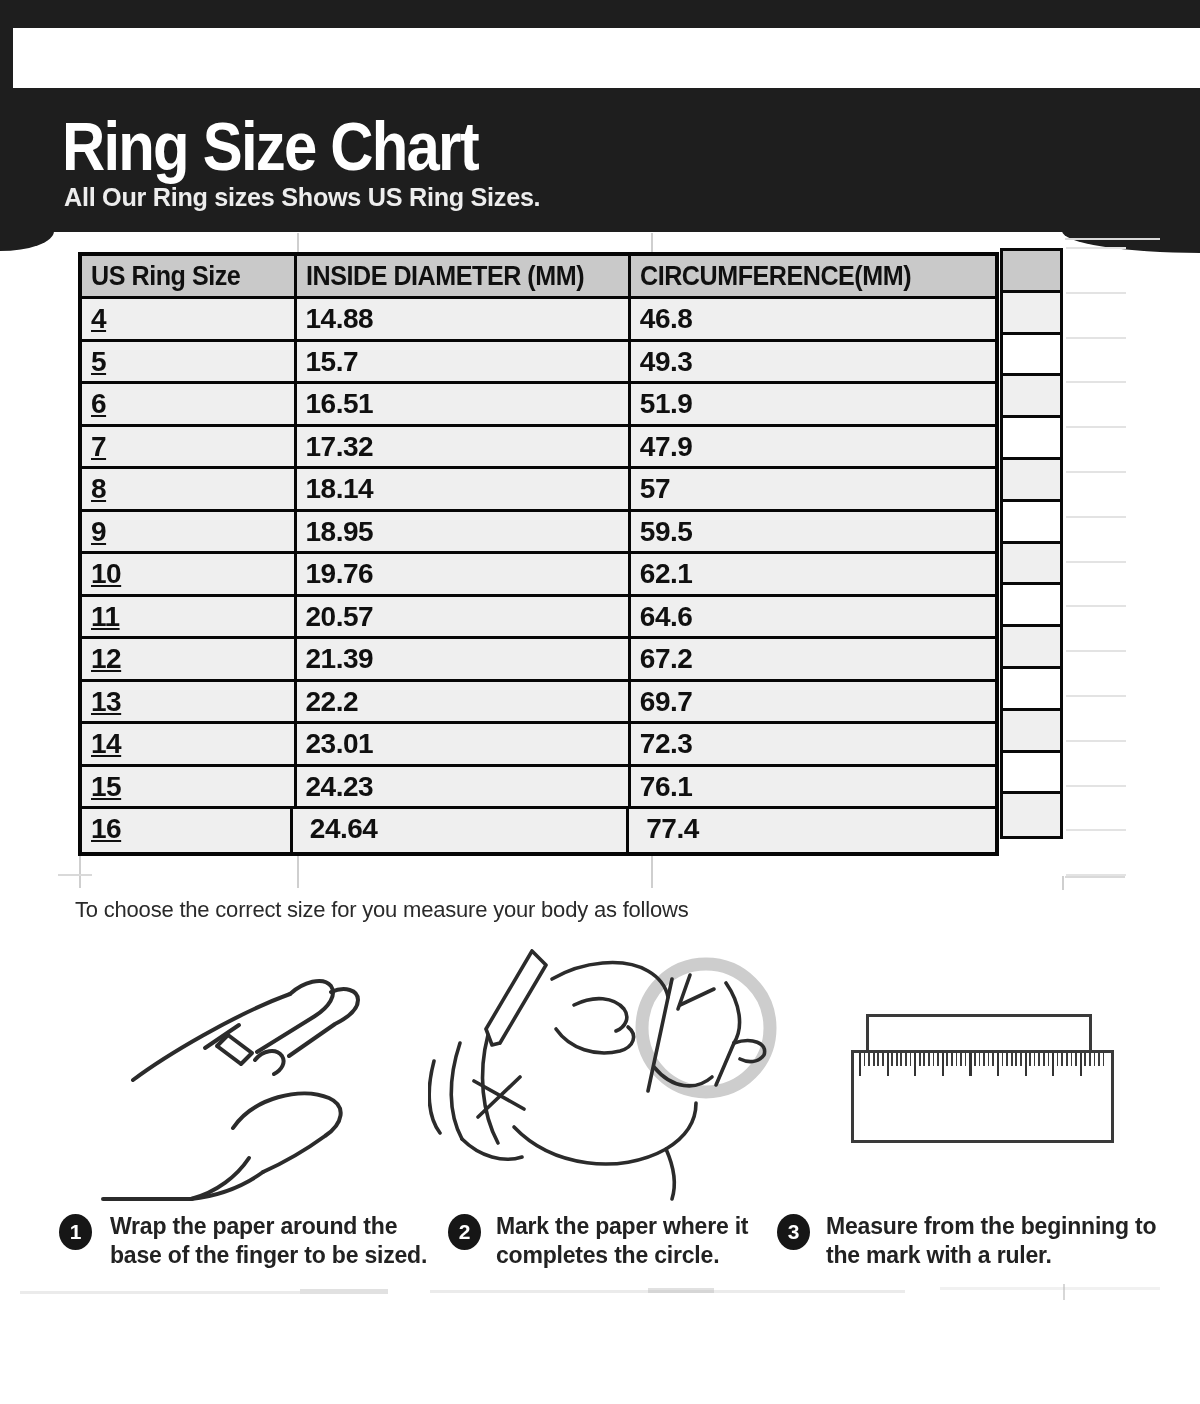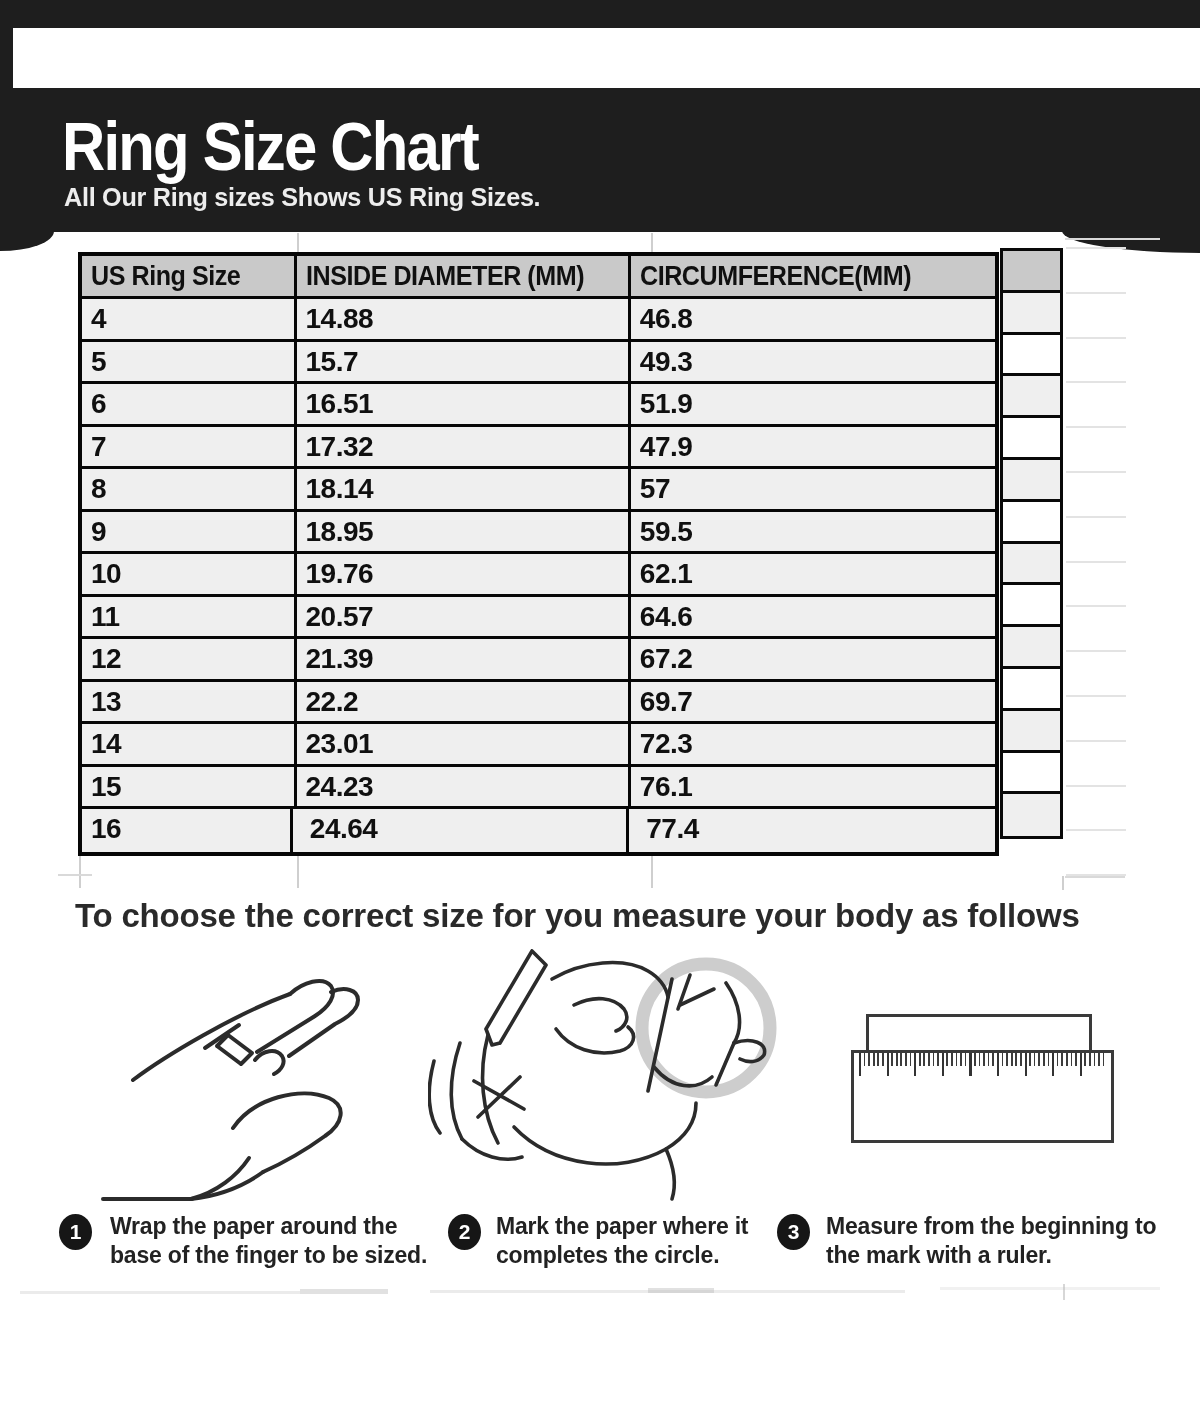--- a/index.html
+++ b/index.html
@@ -33,34 +33,34 @@
     border:4px solid #060606;background:#efefef;
   }
   .trow{display:flex;box-sizing:border-box;border-bottom:3px solid #060606;}
   .trow:last-child{border-bottom:none;gap:8px;}
   .trow.thead{height:43px;background:#c9c9c9;}
   .trow.tdata{height:42.5px;background:#efefef;}
   .tcell{box-sizing:border-box;padding-left:9px;overflow:hidden;white-space:nowrap;
     font-weight:700;color:#101010;}
   .thead .tcell{font-size:27px;line-height:40px;}
   .tdata .tcell{font-size:28px;line-height:40px;letter-spacing:-.5px;}
-  .c1{width:215px;border-right:3px solid #060606;}
+  .c1{width:215px;border-right:3px solid #060606;text-decoration:underline;}
   .c2{width:335px;border-right:3px solid #060606;}
   .c3{width:365px;}
   .squish{display:inline-block;transform:scaleX(.93);transform-origin:left center;letter-spacing:-.5px;}
   
   .rcol{position:absolute;left:1000px;top:248px;width:63px;box-sizing:border-box;
     border:3px solid #090909;border-bottom:3px solid #090909;}
   .rbox{box-sizing:border-box;height:41.8px;border-bottom:3px solid #090909;}
   .rbox:last-child{border-bottom:none;}
   .rb-gray{background:#c9c9c9;} .rb-lt{background:#efefef;} .rb-wh{background:#ffffff;}
   .rtails{position:absolute;left:1066px;top:247px;width:60px;height:632px;
     background:repeating-linear-gradient(180deg,#e3e3e3 0 2px,transparent 2px 44.8px);}
   
-  .choose{position:absolute;left:75px;top:897px;font-size:33px;font-weight:700;color:#2a2a2a;
+  .choose{position:absolute;left:75px;top:897px;font-size:22px;font-weight:400;color:#2a2a2a;
     letter-spacing:-.2px;white-space:nowrap;}
   
   .illus{position:absolute;}
   
   .paper-strip{position:absolute;left:866px;top:1014px;width:226px;height:40px;
     box-sizing:border-box;border:3px solid #3a3a3a;background:#ffffff;}
   .ruler-body{position:absolute;left:851px;top:1050px;width:263px;height:93px;
     box-sizing:border-box;border:3px solid #3a3a3a;background:#ffffff;}
   .ticks-minor{position:absolute;left:859px;top:1053px;width:248px;height:13px;
     background:repeating-linear-gradient(90deg,#3c3c3c 0 1.7px,transparent 1.7px 4.6px);}

